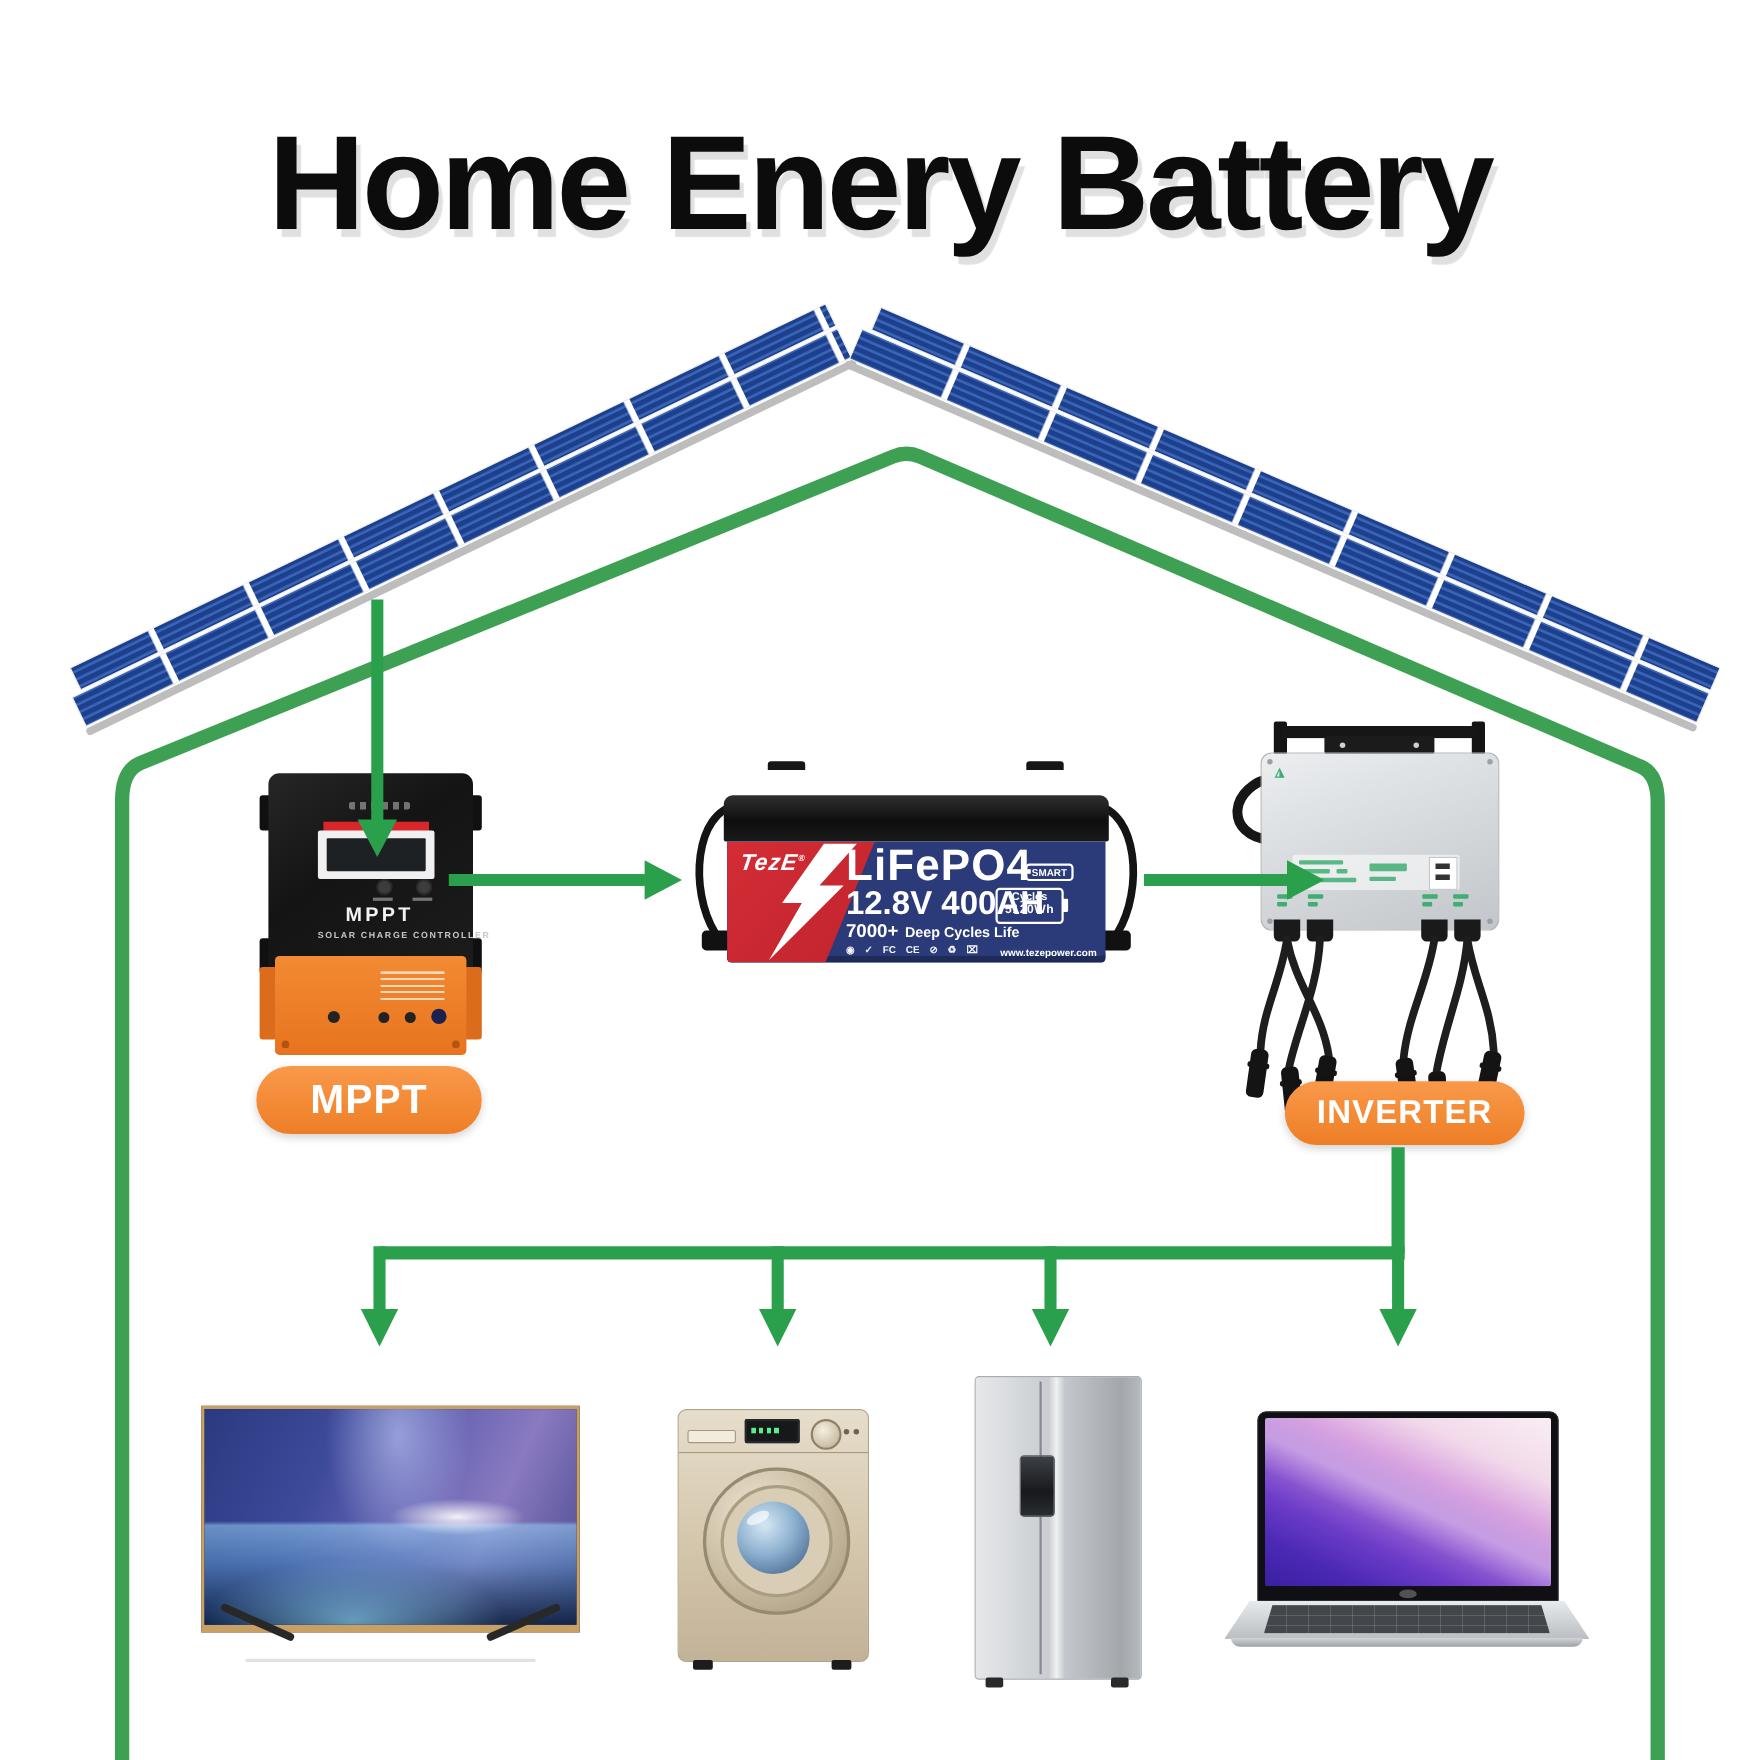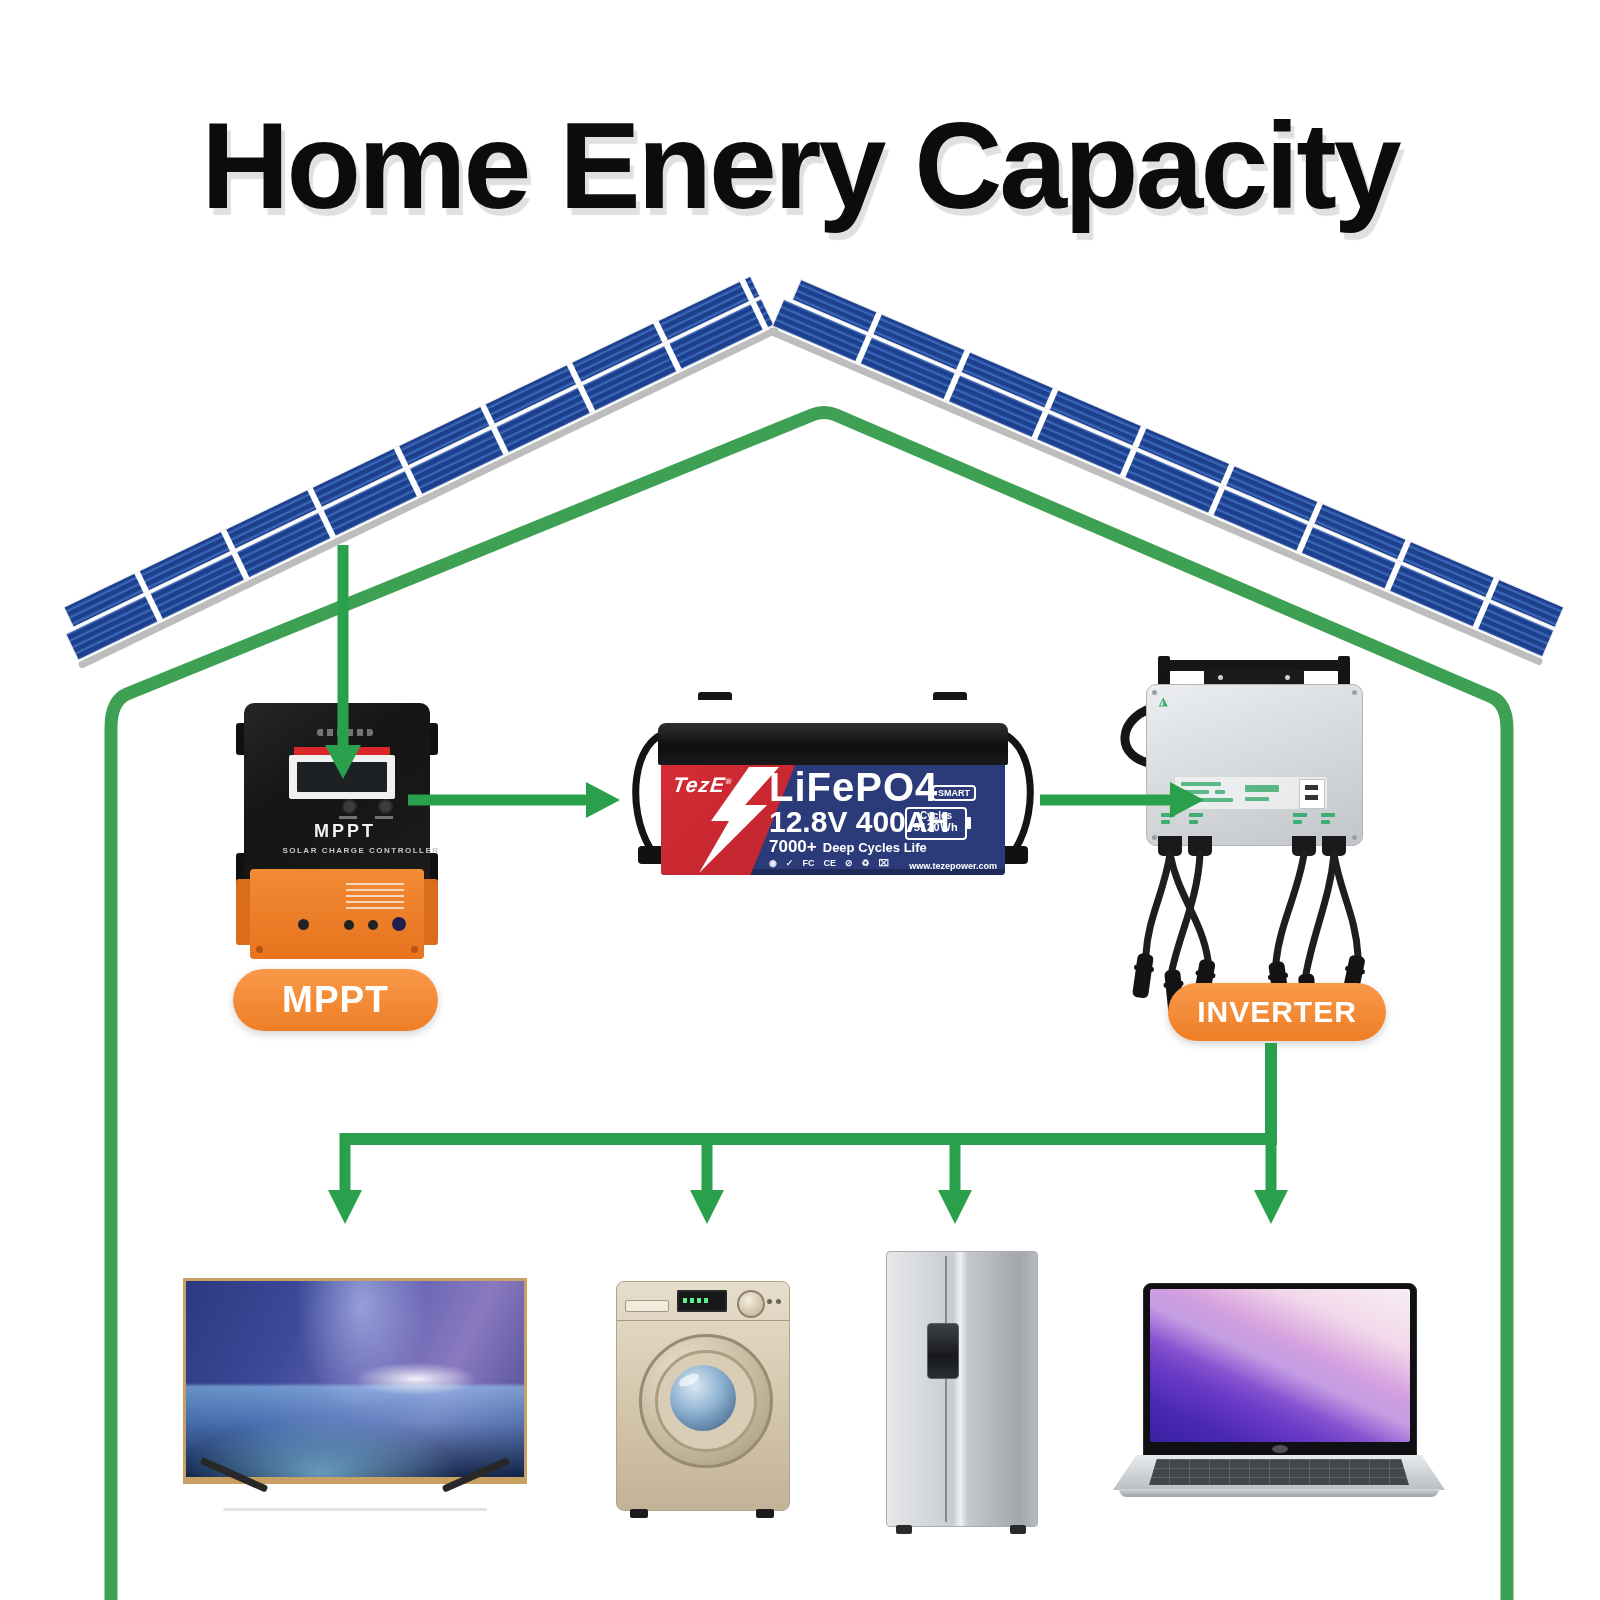--- a/index.html
+++ b/index.html
@@ -27,22 +27,22 @@
     background:linear-gradient(145deg,#262626 0%,#141414 40%,#1d1d1d 100%);}
   .m-brand{position:absolute;left:73px;top:26px;width:56px;height:7px;
     background:repeating-linear-gradient(90deg,#8a8a8a 0 6px,transparent 6px 10px);border-radius:3px;opacity:.8;}
   .m-redbar{position:absolute;left:50px;top:44px;width:96px;height:9px;background:#d8262b;}
   .m-screenframe{position:absolute;left:45px;top:52px;width:106px;height:44px;background:#f0f0f0;border-radius:2px;}
   .m-lcd{position:absolute;left:8px;top:7px;right:8px;bottom:7px;background:#1e2124;border-radius:1px;}
   .m-btn{position:absolute;width:11px;height:11px;border-radius:50%;background:#3c3c3c;border:2px solid #2a2a2a;}
   .m-btnlbl{position:absolute;width:18px;height:3px;background:#9a9a9a;opacity:.7;}
   .m-name{position:absolute;left:0;top:118px;width:202px;text-align:center;color:#f2f2f2;
     font-size:18px;font-weight:bold;letter-spacing:3px;}
-  .m-sub{position:absolute;left:0;top:143px;width:202px;text-align:center;color:#c7c7c7;
-    font-size:8px;font-weight:bold;letter-spacing:1.5px;text-transform:uppercase;padding-left:16px;}
+  .m-sub{position:absolute;left:0;top:143px;width:202px;text-align:right;color:#c7c7c7;
+    font-size:8px;font-weight:bold;letter-spacing:1.5px;text-transform:uppercase;}
   .m-orange{position:absolute;left:14px;top:166px;width:174px;height:90px;border-radius:4px;
     background:linear-gradient(180deg,#f28b33 0%,#e8731f 100%);}
   .m-wing{position:absolute;top:176px;width:16px;height:66px;background:#da6c1c;border-radius:3px;}
   .m-spec{position:absolute;left:96px;top:14px;width:58px;height:28px;
     background:repeating-linear-gradient(180deg,rgba(255,255,255,.85) 0 2px,transparent 2px 6px);opacity:.8;}
   .m-port{position:absolute;border-radius:50%;background:#222;}
   .m-screw{position:absolute;width:7px;height:7px;border-radius:50%;background:#b35412;}
 
   
   .pill{position:absolute;z-index:2;display:flex;align-items:center;justify-content:center;
@@ -158,21 +158,21 @@
   .l-kbd{position:absolute;left:36px;top:176px;width:260px;height:26px;background:#43464b;
     background-image:repeating-linear-gradient(90deg,rgba(255,255,255,.14) 0 1px,transparent 1px 20px),
       repeating-linear-gradient(180deg,rgba(255,255,255,.14) 0 1px,transparent 1px 9px);
     -webkit-clip-path:polygon(3% 0,97% 0,100% 100%,0 100%);clip-path:polygon(3% 0,97% 0,100% 100%,0 100%);}
   .l-base{position:absolute;left:6px;top:206px;width:320px;height:8px;border-radius:0 0 12px 12px;
     background:linear-gradient(180deg,#d2d6d9,#9da1a5);}
 </style>
 </head>
 <body>
 
-<div id="title">Home Enery Capacity</div>
+<div id="title">Home Enery Battery</div>
 
 <svg id="wires" width="1600" height="1600" viewBox="0 0 1600 1600">
   <defs>
     <pattern id="cells" patternUnits="userSpaceOnUse" width="96" height="7">
       <rect width="96" height="7" fill="#1c3f8e"></rect>
       <rect y="4.6" width="96" height="2.4" fill="#3a66b5"></rect>
       <rect x="90" width="6" height="7" fill="#ffffff"></rect>
     </pattern>
   </defs>
 

